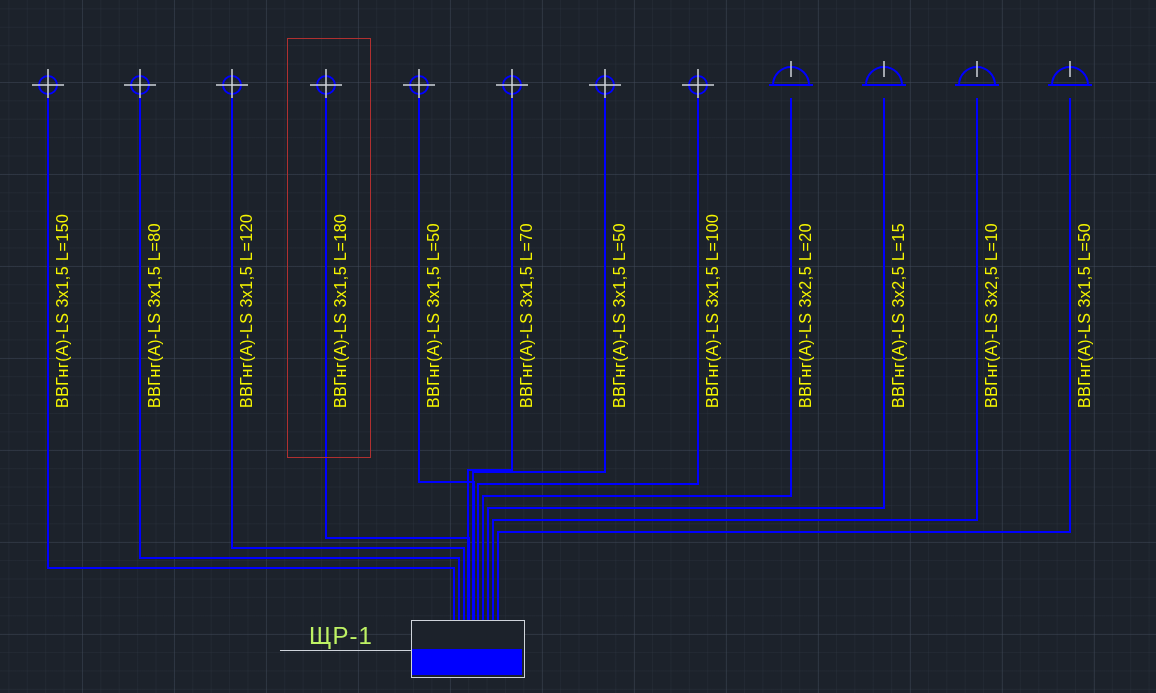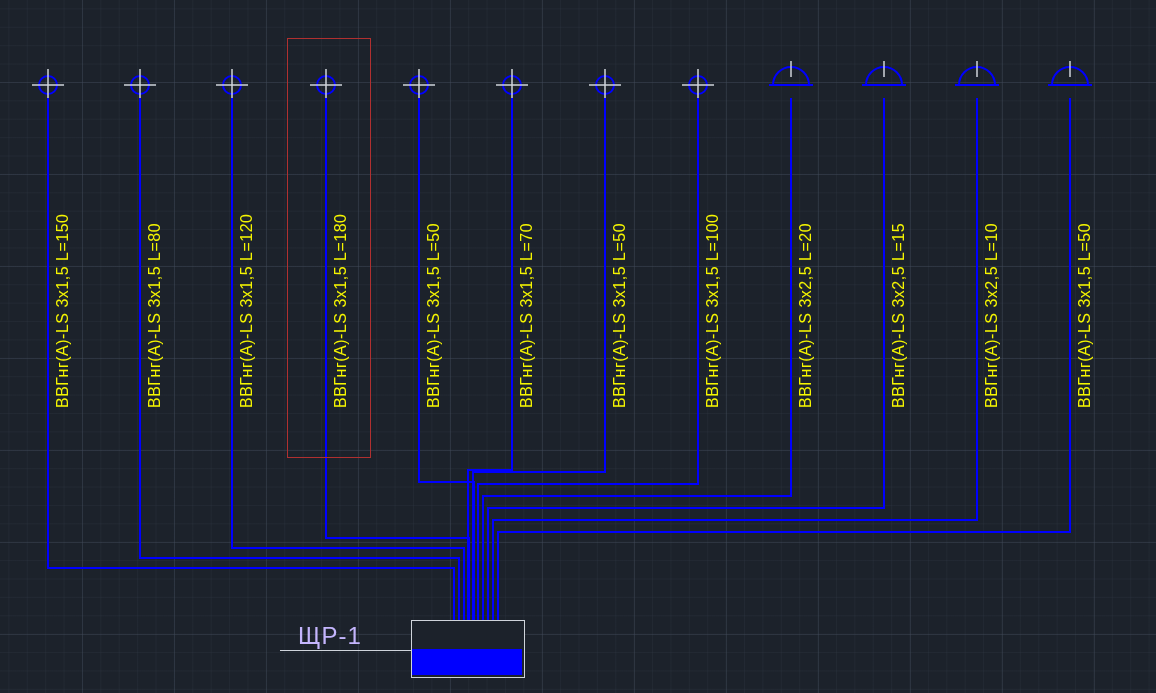--- a/index.html
+++ b/index.html
@@ -56,24 +56,25 @@
     position: absolute;
     border: 1px solid #cfd4db;
     background: #1c222b;
   }
   .panel-fill {
     position: absolute;
     background: #0000ff;
   }
   .panel-label {
     position: absolute;
-    color: #c4b5fd;
+    color: #bef264;
     font-size: 24px;
     font-family: Arial, sans-serif;
     letter-spacing: 1px;
+    margin-left: 11px;
   }
   .leader {
     position: absolute;
     background: #cfd4db;
     height: 1px;
   }
   .sel-box {
     position: absolute;
     border: 1px solid #b03030;
     background: transparent;

